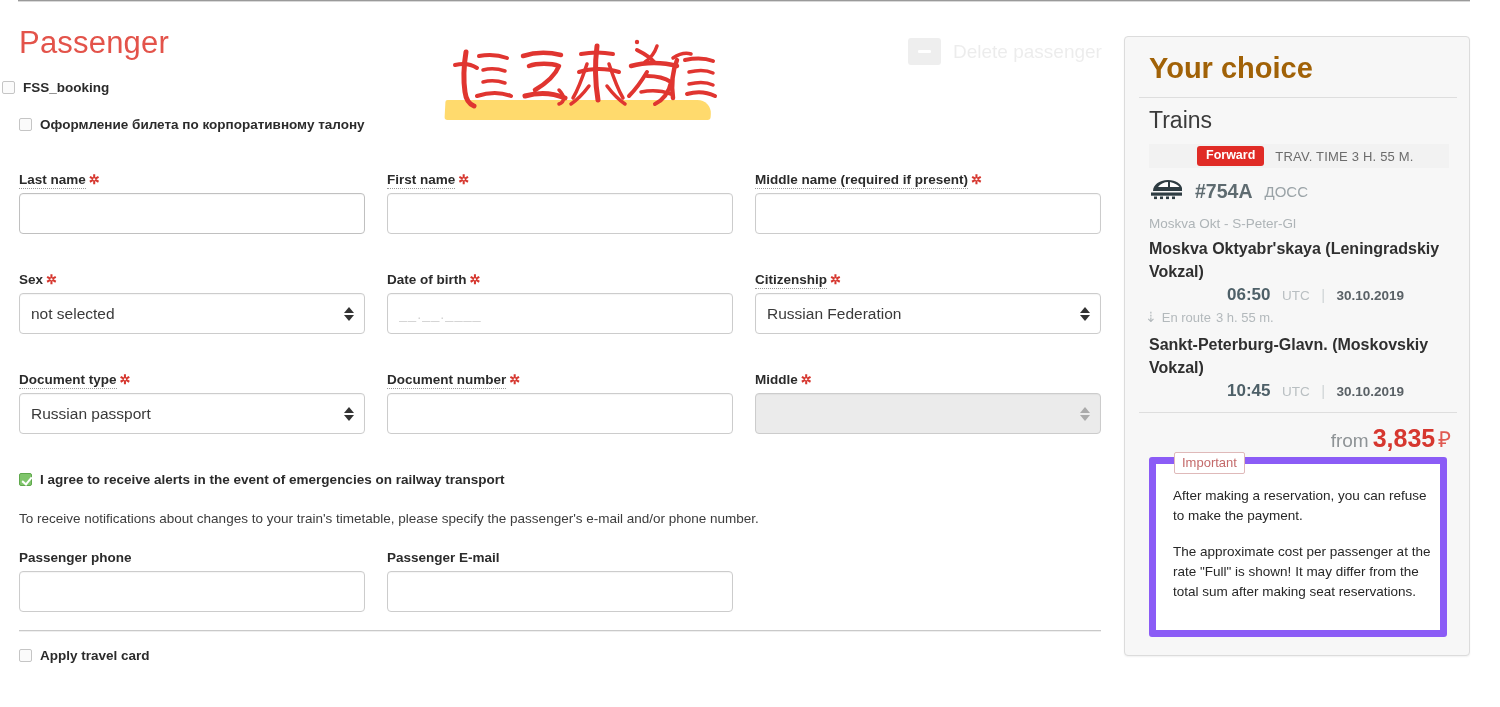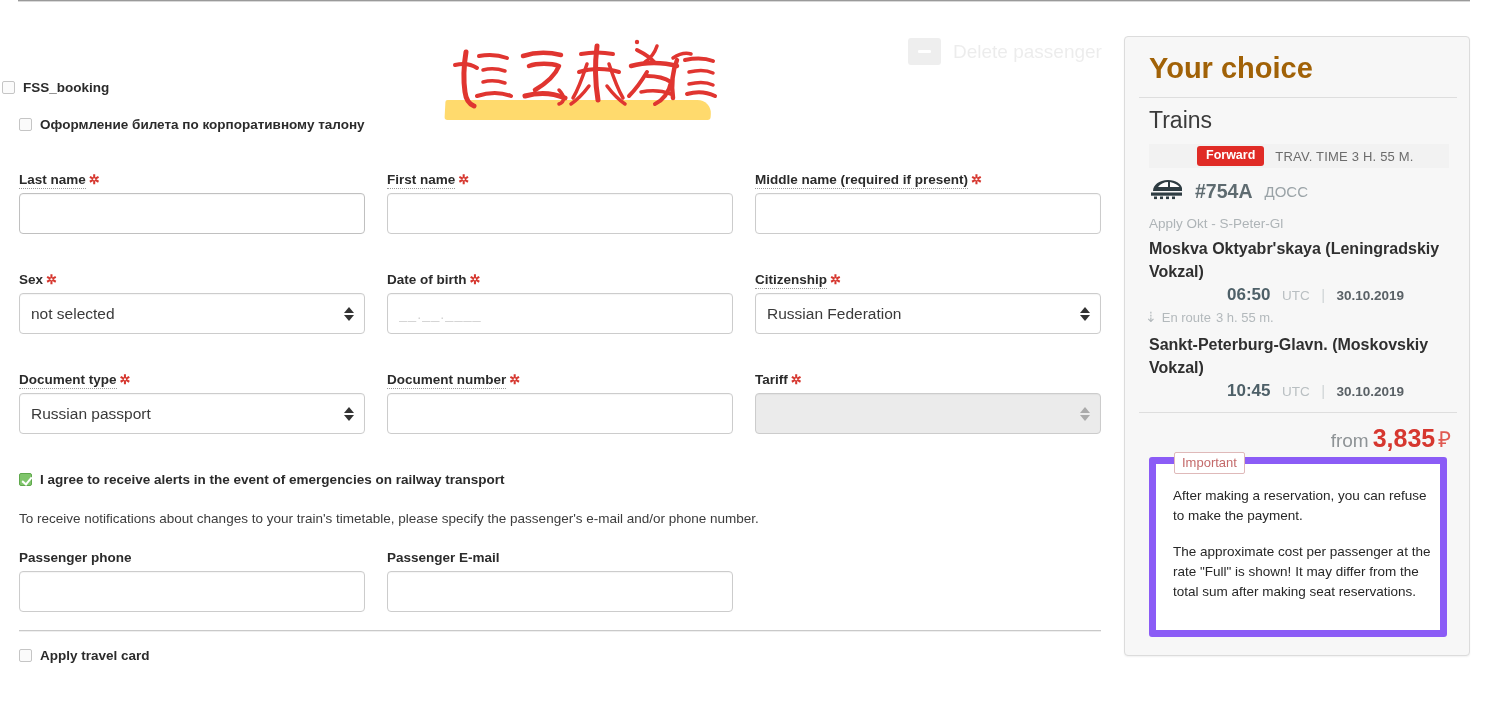--- a/index.html
+++ b/index.html
@@ -171,20 +171,21 @@
 </style>
 </head>
 <body>
 
 <div id="page">
 
   <div class="topline"></div>
 
   <div class="form-col">
 
+    <div class="page-title">Passenger</div>
 
     <div class="delbtn-wrap">
       <div class="delbtn">
           <span class="bar"></span>
         </div>
       <div class="delbtn-label">Delete passenger</div>
     </div>
 
     <div class="annot">
       <div class="hl"></div>
@@ -296,21 +297,21 @@
               <i class="up"></i>
               <i class="dn"></i>
             </span>
         </div>
       </div>
       <div class="fld c2">
         <div class="flabel hint"><span class="txt">Document number</span><span class="req">✲</span></div>
         <input class="inp" value="" placeholder="" style="">
       </div>
       <div class="fld c3">
-        <div class="flabel"><span class="txt">Tariff</span><span class="req">✲</span></div>
+        <div class="flabel"><span class="txt">Middle</span><span class="req">✲</span></div>
         <div class="selwrap">
           <select class="sel disabled">
             <option></option>
           </select>
           <span class="spin dis">
               <i class="up"></i>
               <i class="dn"></i>
             </span>
         </div>
       </div>
@@ -361,21 +362,21 @@
           <rect x="2" y="15.5" width="31" height="3.2" fill="#2e3c42"></rect>
           <rect x="5" y="19.5" width="3" height="2.6" fill="#2e3c42"></rect>
           <rect x="11" y="19.5" width="3" height="2.6" fill="#2e3c42"></rect>
           <rect x="17" y="19.5" width="3" height="2.6" fill="#2e3c42"></rect>
           <rect x="23" y="19.5" width="3" height="2.6" fill="#2e3c42"></rect>
         </svg>
       </span>
       <span class="trainno">#754A</span>
       <span class="traincat">ДОСС</span>
     </div>
-    <div class="routeline">Apply Okt - S-Peter-Gl</div>
+    <div class="routeline">Moskva Okt - S-Peter-Gl</div>
 
     <div class="stn dep">Moskva Oktyabr'skaya (Leningradskiy Vokzal)</div>
     <div class="timeline-row dep">
       <span class="tm">06:50</span>
       <span class="utc">UTC</span>
       <span class="sep">|</span>
       <span class="dt">30.10.2019</span>
     </div>
 
     <div class="enroute">

